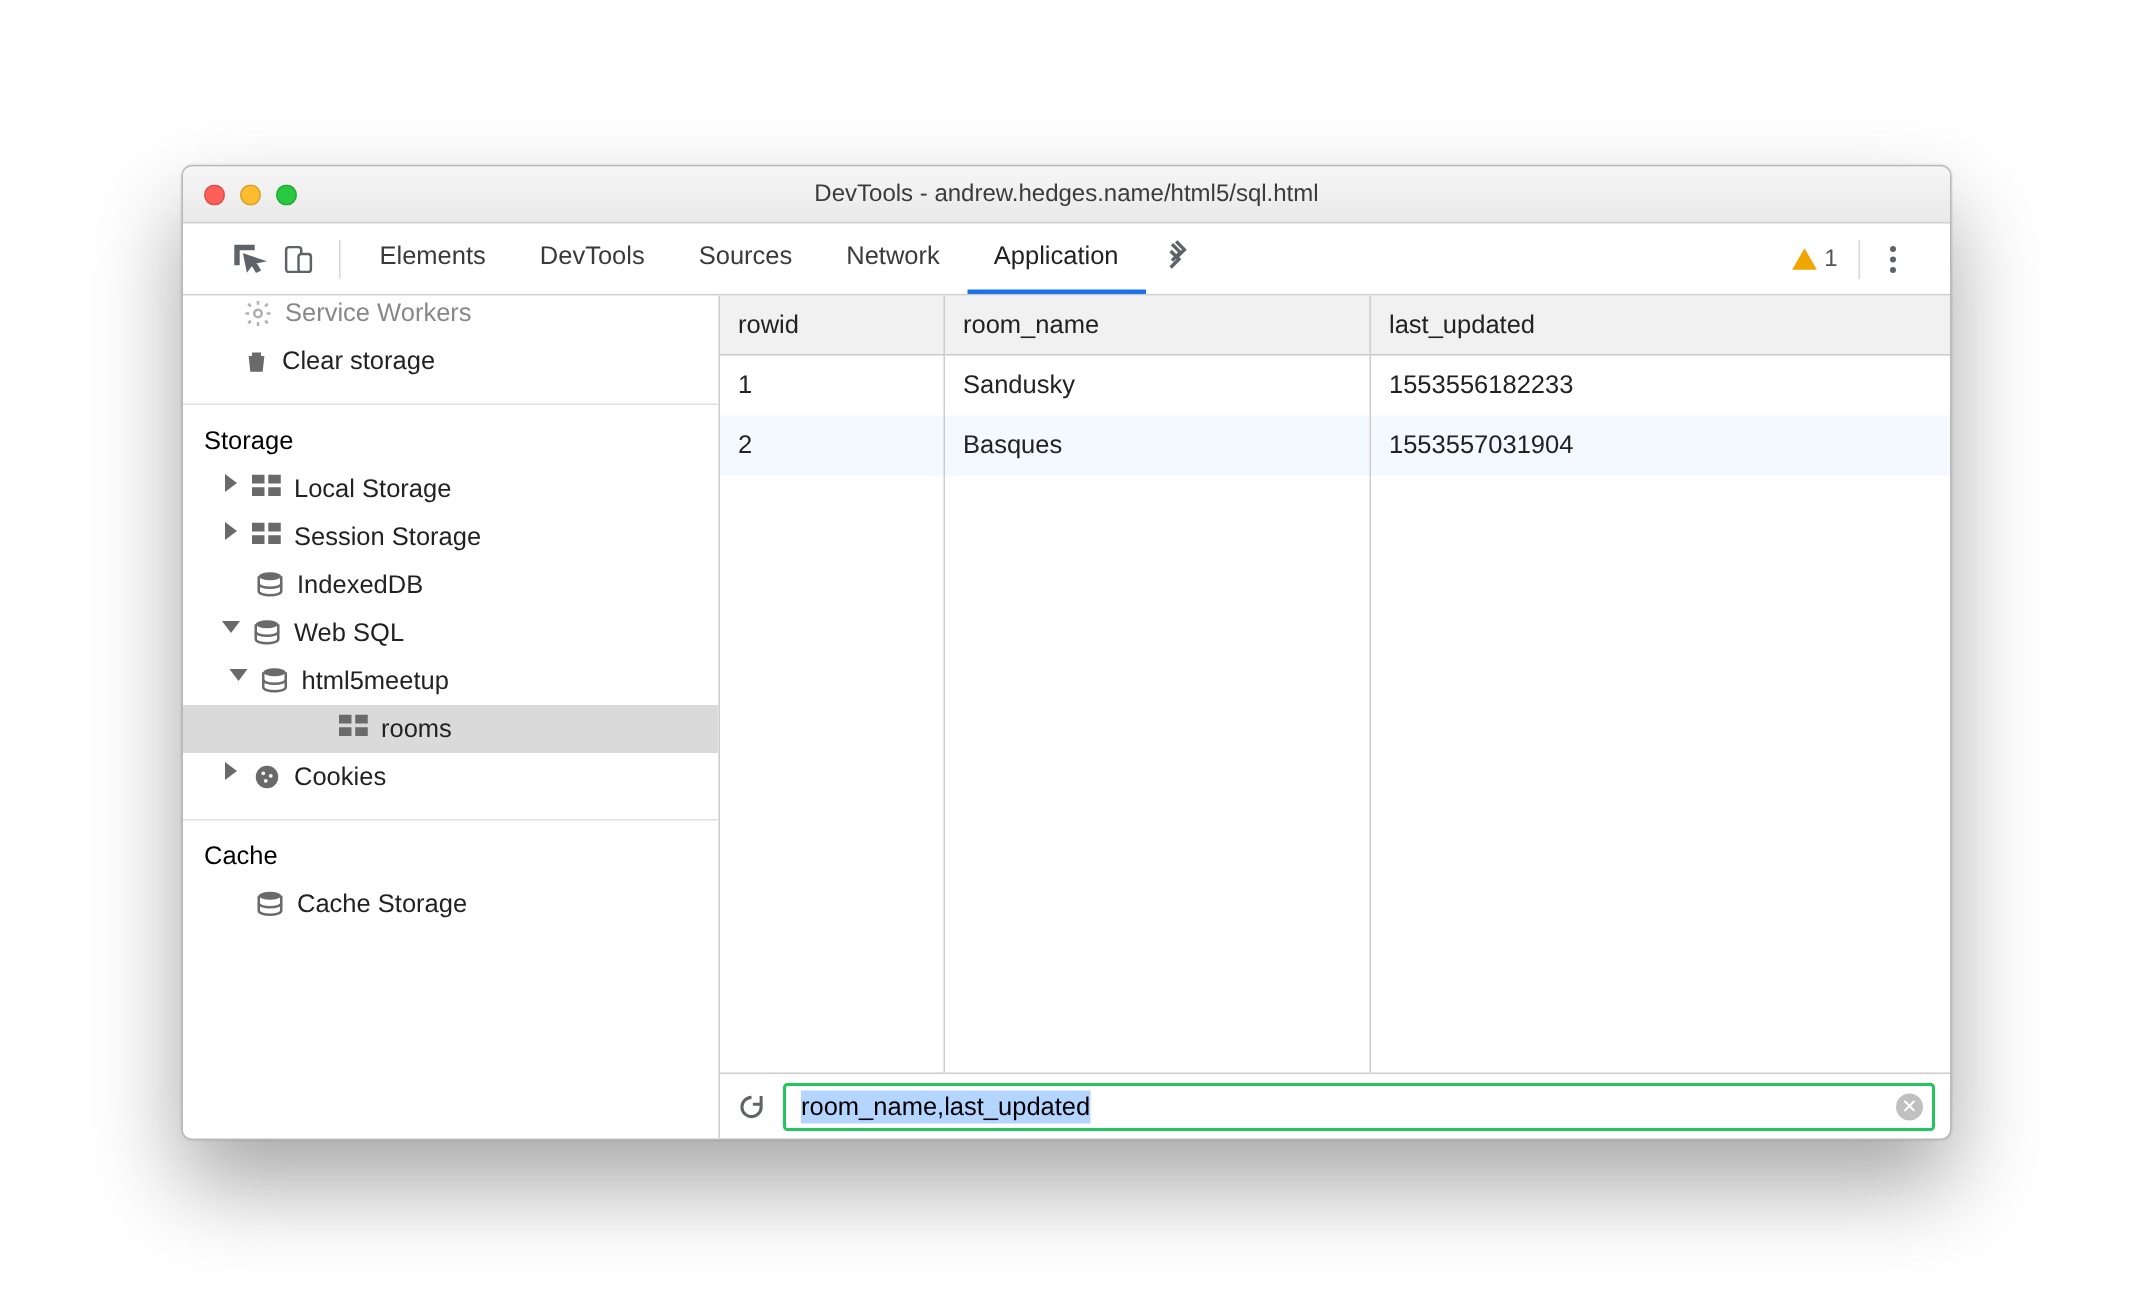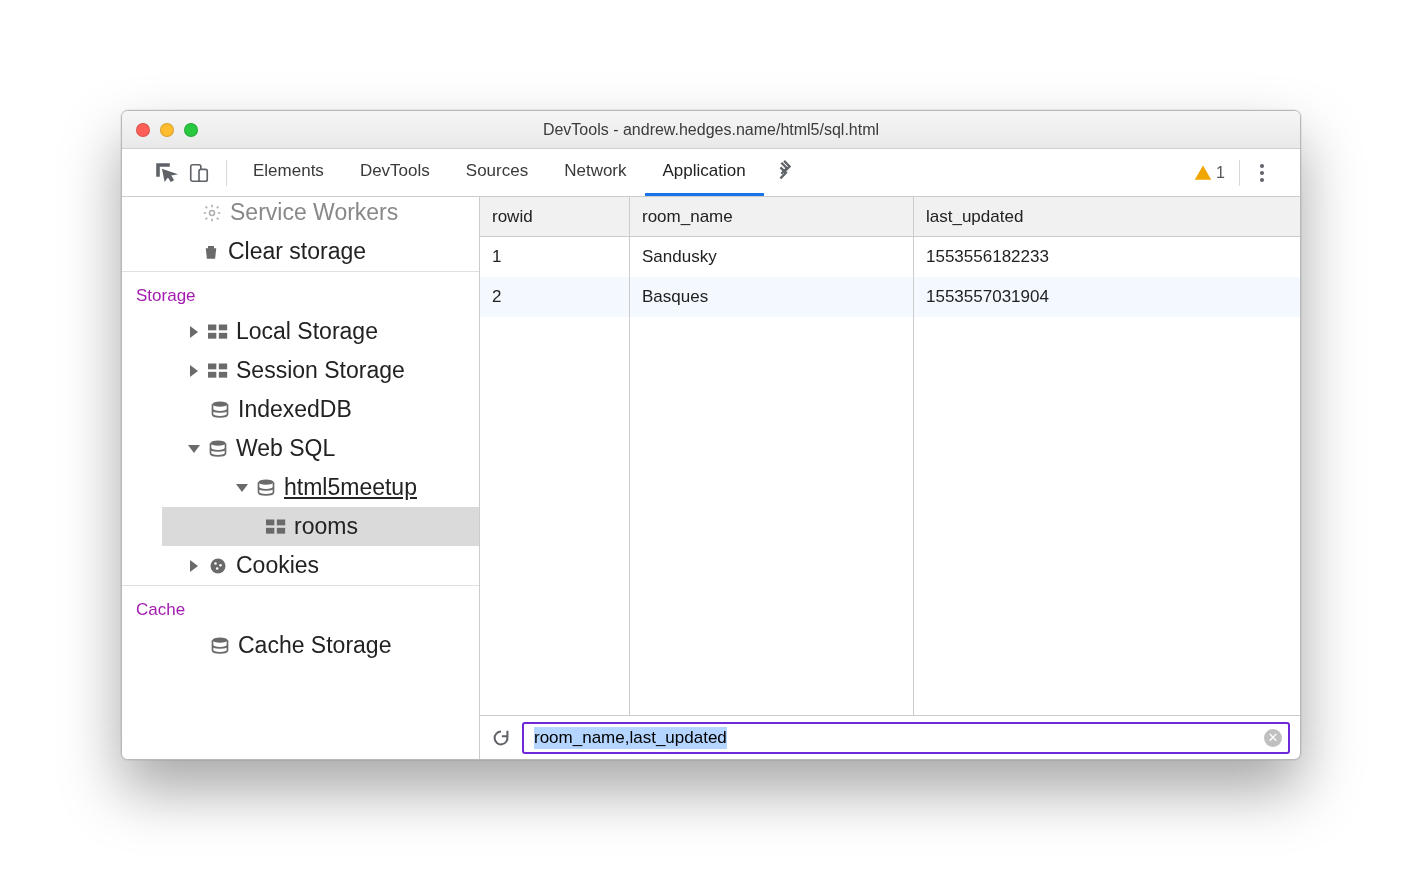--- a/index.html
+++ b/index.html
@@ -74,52 +74,51 @@
   .content { flex:1; display:flex; overflow:hidden; }
   .sidebar {
     width: 358px;
     border-right: 1px solid #ccc;
     overflow-y: auto;
     background: #fff;
     display:flex;
     flex-direction:column;
   }
   .tree-item {
-    display:flex; align-items:center;
+    display:flex; align-items:flex-start;
     padding: 6px 8px 6px 0;
-    font-size: 23px;
+    font-size: 17px;
     color: #222;
     cursor: pointer;
     gap: 8px;
-    margin-left: 40px;
   }
   .tree-item.partial { color:#888; padding-top:2px;}
   .tree-item.selected { background:#dadada; }
   .indent0 { padding-left: 40px; }
   .indent1 { padding-left: 28px; }
-  .indent2 { padding-left: 76px; text-decoration: underline; }
+  .indent2 { padding-left: 33px; }
   .indent4 { padding-left: 104px; }
   .caret {
     width: 0; height: 0;
     border-top: 6px solid transparent;
     border-bottom: 6px solid transparent;
     border-left: 8px solid #6a6a6a;
     margin-right: 2px;
     flex-shrink:0;
   }
   .caret.open {
     transform: rotate(90deg);
   }
   .caret.spacer-caret { border:none; width:10px; }
   .section-header {
     padding: 14px 14px 6px 14px;
     font-size: 17px;
-    color: #a21caf;
+    color: #000000;
     border-top: 1px solid #e0e0e0;
-    margin-top: 0;
+    margin-top: 12px;
   }
 
   .main { flex:1; display:flex; flex-direction:column; }
   .data-table { flex:1; display:flex; flex-direction:column; overflow:hidden; }
   .thead { display:flex; height:40px; background:#f1f1f1; border-bottom:1px solid #ccc; }
   .th, .td {
     padding: 8px 12px;
     font-size: 17px;
     color:#222;
     border-right: 1px solid #ccc;
@@ -141,21 +140,21 @@
     border-top: 1px solid #ccc;
     display:flex;
     align-items:center;
     padding: 0 10px;
     gap: 10px;
   }
   .sql-input-wrap {
     flex:1;
     display:flex;
     align-items:center;
-    border: 2px solid #6d28d9;
+    border: 2px solid #22c55e;
     border-radius: 3px;
     height: 32px;
     padding: 0 6px 0 10px;
     background:#fff;
   }
   .sql-selected-text {
     background:#b4d5ff;
     font-size:17px;
     padding: 1px 0;
   }

